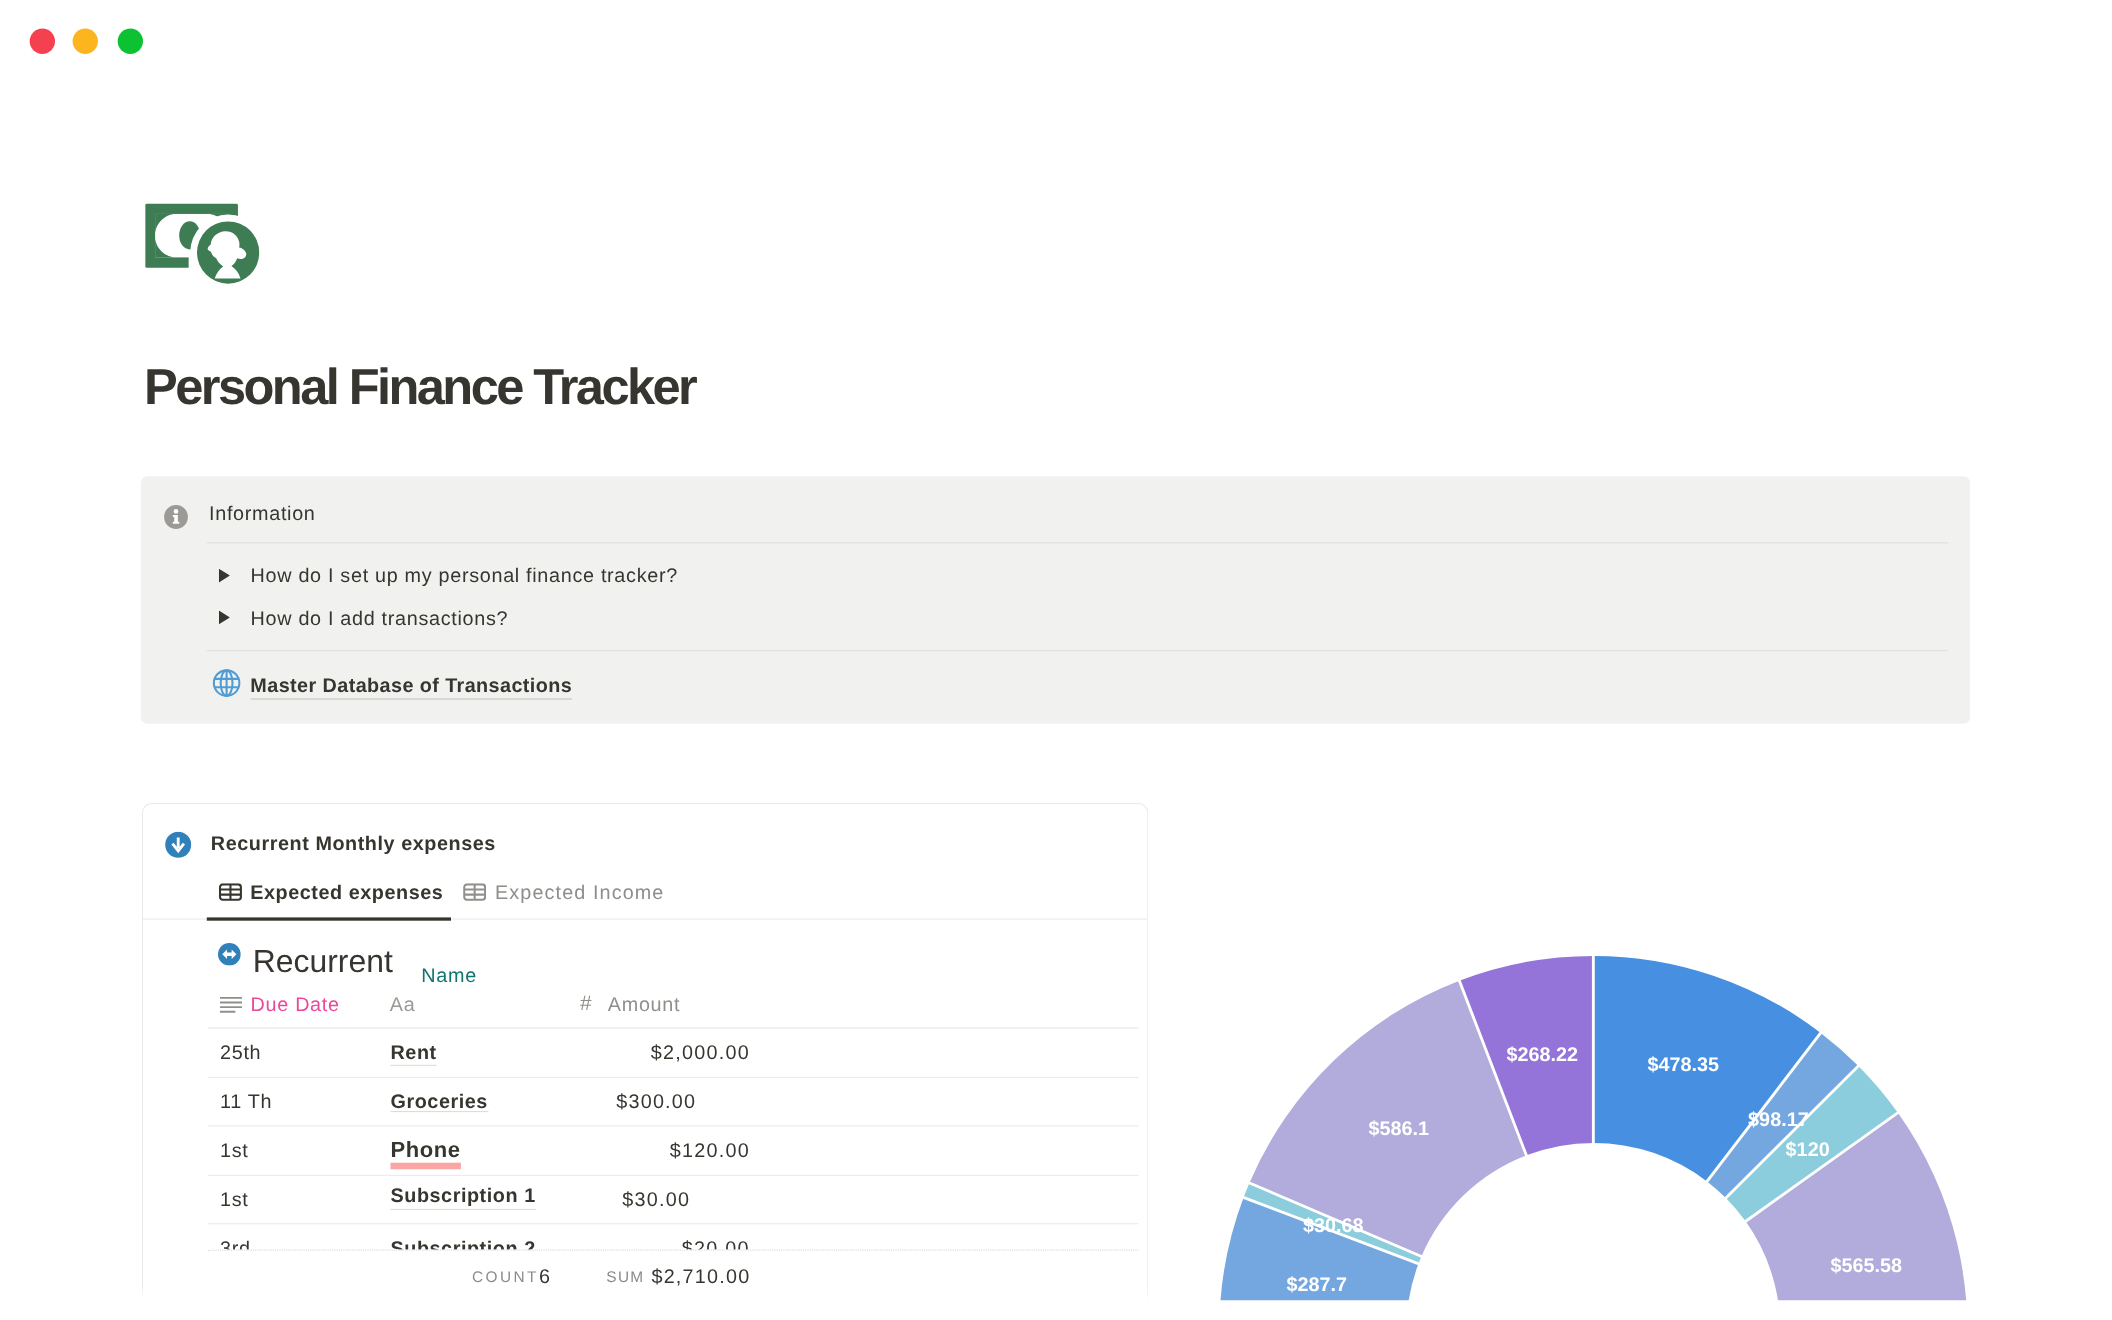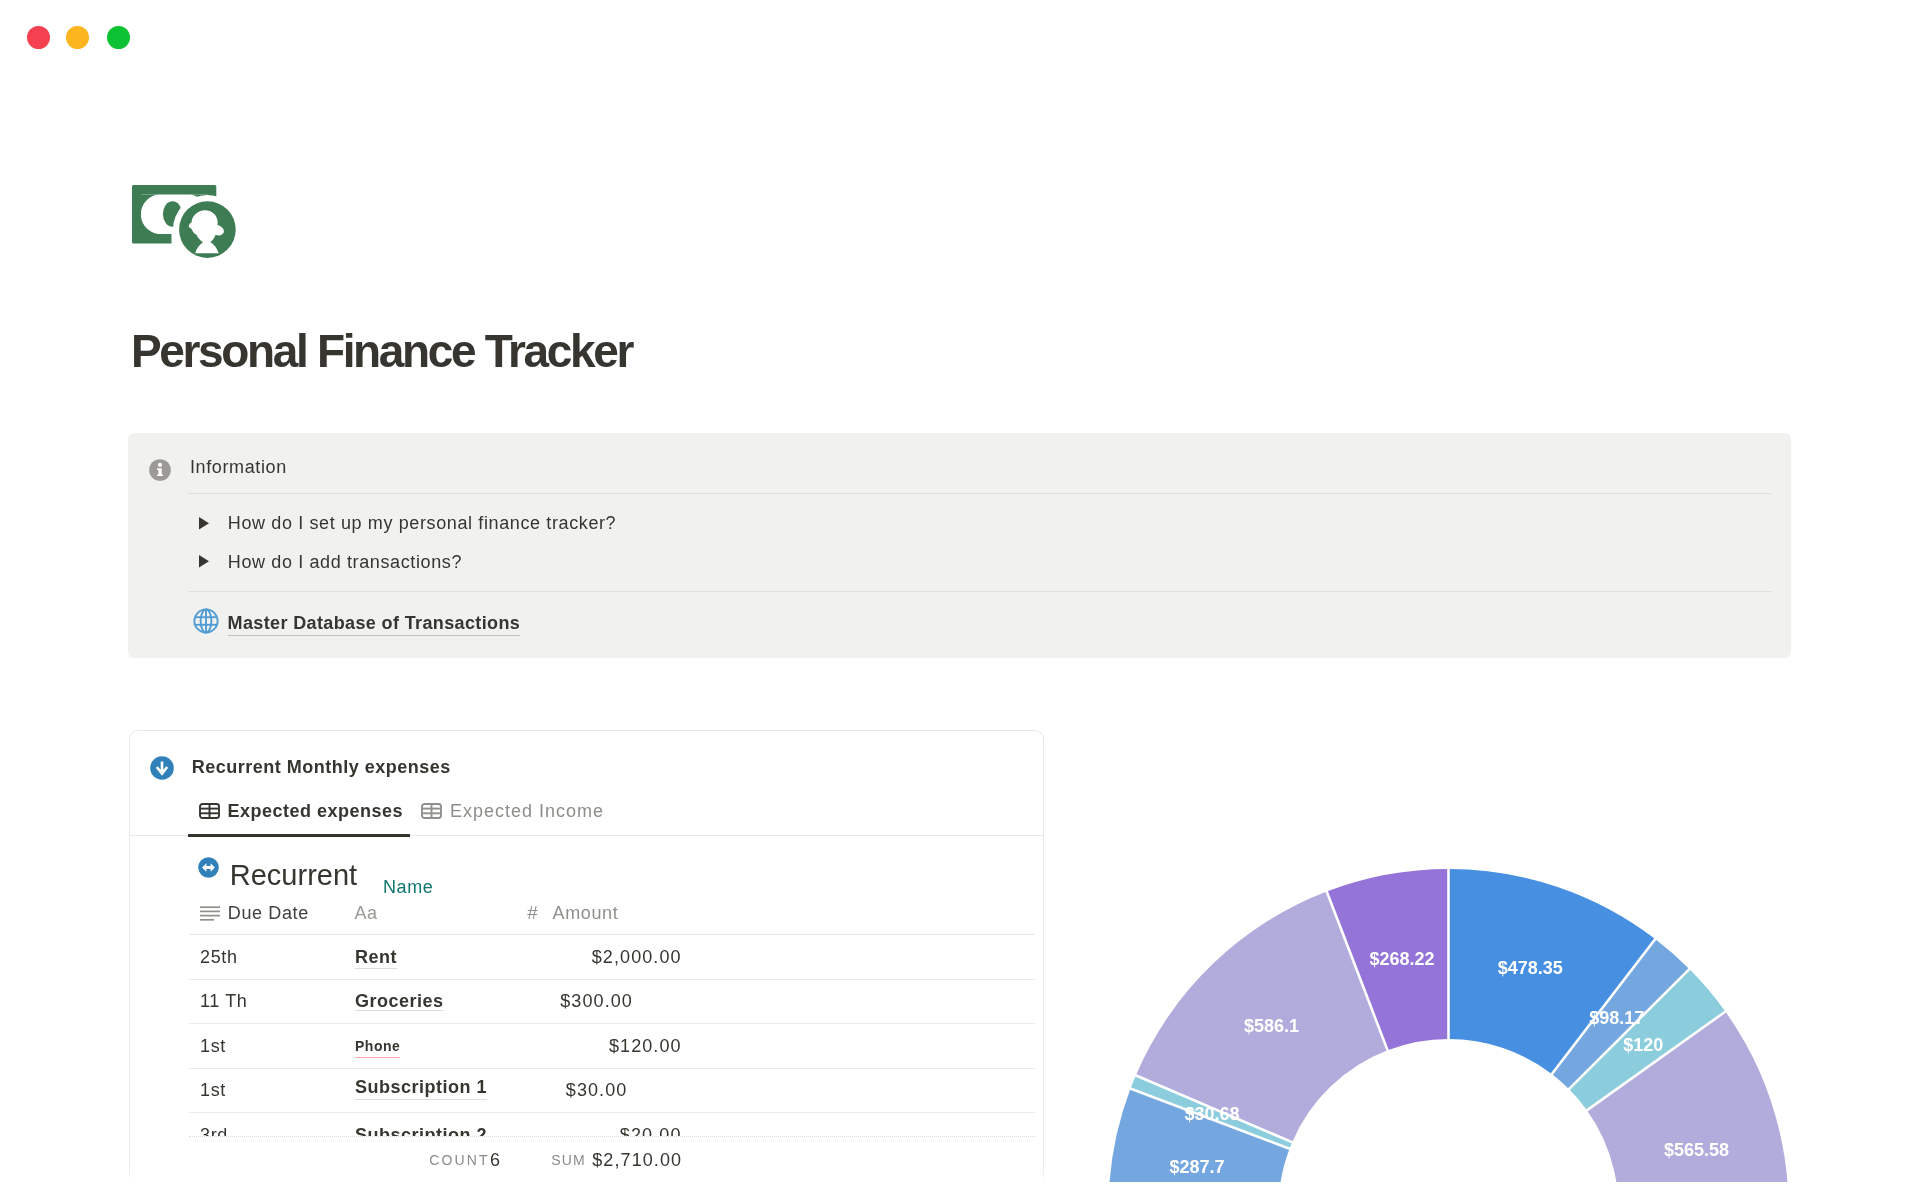--- a/index.html
+++ b/index.html
@@ -102,37 +102,37 @@
   <path fill="#fff" d="M 4.1 10.5 L 8.4 6.2 L 8.4 8.9 L 12.6 8.9 L 12.6 6.2 L 16.9 10.5 L 12.6 14.8 L 12.6 12.1 L 8.4 12.1 L 8.4 14.8 Z"></path>
 </svg>
 <div class="t" style="left:229.8px;top:861.2px;font-size:29px;line-height:29px;font-weight:normal;letter-spacing:0">Recurrent</div>
 
 <svg class="abs" style="left:199.5px;top:906.4px" width="20" height="15" viewBox="0 0 20 15" stroke="#908F8B" stroke-width="1.7">
   <line x1="0" y1="1.2" x2="20" y2="1.2"></line>
   <line x1="0" y1="5.4" x2="20" y2="5.4"></line>
   <line x1="0" y1="9.6" x2="20" y2="9.6"></line>
   <line x1="0" y1="13.8" x2="14" y2="13.8"></line>
 </svg>
-<div class="t" style="left:227.8px;top:904.3px;font-size:18px;line-height:18px;color:#404040">Due Date</div>
+<div class="t" style="left:227.8px;top:904.3px;font-size:18px;line-height:18px;color:#ec4899">Due Date</div>
 <div class="t" style="left:354.4px;top:904.3px;font-size:18px;line-height:18px;color:#9A9994">Aa</div>
 <div class="t" style="left:383px;top:878px;font-size:18px;line-height:18px;color:#0f766e">Name</div>
 <div class="t" style="left:527.3px;top:904.3px;font-size:19px;line-height:18px;color:#908F8B">#</div>
 <div class="t" style="left:552.6px;top:904.3px;font-size:18px;line-height:18px;color:#908F8B">Amount</div>
 <div class="abs" style="left:188.5px;top:934px;width:846.5px;height:1px;background:#E6E5E3"></div>
 
 <div class="t" style="left:200px;top:947.8px;font-size:18px;line-height:18px">25th</div>
 <div class="t" style="left:355px;top:947.8px;font-size:18px;line-height:18px;font-weight:bold;letter-spacing:0.5px;border-bottom:1px solid #DEDDD8;padding-bottom:2.5px">Rent</div>
 <div class="t" style="left:511.5px;top:947.8px;font-size:18px;line-height:18px;width:170.2px;text-align:right;letter-spacing:1.1px">$2,000.00</div>
 <div class="abs" style="left:188.5px;top:978.5px;width:846.5px;height:1px;background:#EBEAE8"></div>
 <div class="t" style="left:200px;top:992.3px;font-size:18px;line-height:18px">11 Th</div>
 <div class="t" style="left:355px;top:992.3px;font-size:18px;line-height:18px;font-weight:bold;letter-spacing:0.5px;border-bottom:1px solid #DEDDD8;padding-bottom:0">Groceries</div>
 <div class="t" style="left:511.5px;top:992.3px;font-size:18px;line-height:18px;width:170.2px;text-align:center;letter-spacing:1.1px">$300.00</div>
 <div class="abs" style="left:188.5px;top:1023.0px;width:846.5px;height:1px;background:#EBEAE8"></div>
 <div class="t" style="left:200px;top:1036.8px;font-size:18px;line-height:18px">1st</div>
-<div class="t" style="left:355px;top:1036.8px;font-size:14px;line-height:18px;font-weight:bold;letter-spacing:0.5px;border-bottom:1px solid #fca5a5;padding-bottom:2.5px">Phone</div>
+<div class="t" style="left:355px;top:1036.8px;font-size:20px;line-height:18px;font-weight:bold;letter-spacing:0.5px;border-bottom:6px solid #fca5a5;padding-bottom:2.5px">Phone</div>
 <div class="t" style="left:511.5px;top:1036.8px;font-size:18px;line-height:18px;width:170.2px;text-align:right;letter-spacing:1.1px">$120.00</div>
 <div class="abs" style="left:188.5px;top:1067.5px;width:846.5px;height:1px;background:#EBEAE8"></div>
 <div class="t" style="left:200px;top:1081.3px;font-size:18px;line-height:18px">1st</div>
 <div class="t" style="left:355px;top:1078px;font-size:18px;line-height:18px;font-weight:bold;letter-spacing:0.5px;border-bottom:1px solid #DEDDD8;padding-bottom:2.5px">Subscription 1</div>
 <div class="t" style="left:511.5px;top:1081.3px;font-size:18px;line-height:18px;width:170.2px;text-align:center;letter-spacing:1.1px">$30.00</div>
 <div class="abs" style="left:188.5px;top:1112px;width:846.5px;height:1px;background:#EBEAE8"></div>
 <div class="abs" style="left:188.5px;top:1112.5px;width:846.5px;height:23.5px;overflow:hidden">
   <div class="t" style="left:11.5px;top:13.3px;font-size:18px;line-height:18px">3rd</div>
   <div class="t" style="left:166.5px;top:13.3px;font-size:18px;line-height:18px;font-weight:bold;letter-spacing:0.5px">Subscription 2</div>
   <div class="t" style="left:323px;top:13.3px;font-size:18px;line-height:18px;width:170px;text-align:right;letter-spacing:1.1px">$20.00</div>

